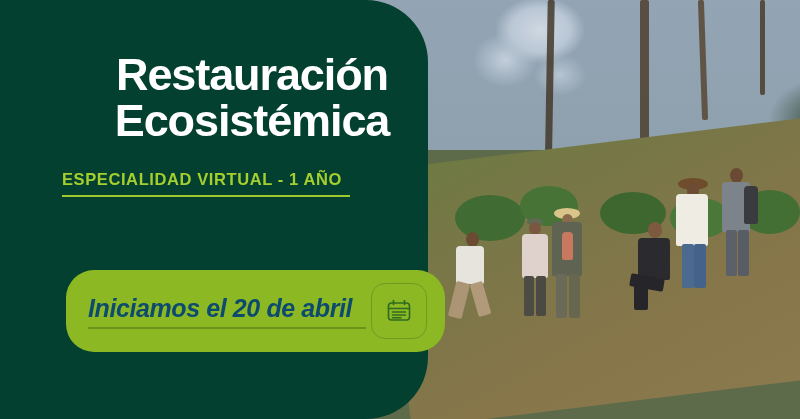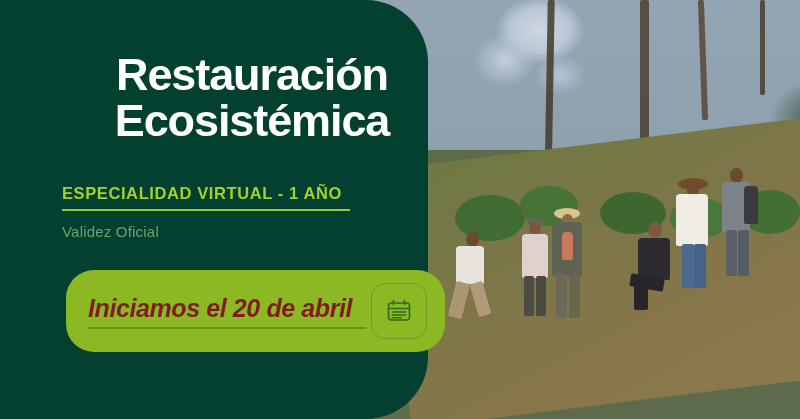--- a/index.html
+++ b/index.html
@@ -89,40 +89,40 @@
     background:#04402f;
     border-radius:0 62px 62px 0;
   }
 
   
   .content{position:absolute;left:62px;top:52px;width:380px;}
   .title{
     color:#ffffff;font-size:45px;font-weight:bold;line-height:1.03;
     letter-spacing:-1.1px;margin:0;white-space:pre-line;text-align:center;
   }
-  .sub-wrap{margin-top:39px;width:288px;}
+  .sub-wrap{margin-top:25px;width:288px;}
   .subtitle{
     color:#a4cf2e;font-size:16.5px;font-weight:bold;letter-spacing:.6px;
     margin:0;white-space:nowrap;
   }
   .rule{height:2px;background:#9dc92c;margin-top:6px;width:288px;}
   .validez{
     color:#71a06f;font-size:15px;margin-top:12px;letter-spacing:.2px;
   }
 
   
   .cta{
     position:absolute;left:66px;top:270px;width:379px;height:82px;
     background:#8cb824;border-radius:28px;
     display:flex;align-items:center;justify-content:space-between;
     padding:0 18px 0 22px;box-sizing:border-box;
   }
   .cta-text-wrap{display:flex;flex-direction:column;justify-content:center;}
   .cta-text{
-    color:#7f1d1d;font-size:25px;font-weight:bold;font-style:italic;
+    color:#0c4a6e;font-size:25px;font-weight:bold;font-style:italic;
     letter-spacing:-.4px;white-space:nowrap;
   }
   .cta-underline{height:2px;background:#5f8a18;margin-top:4px;width:278px;opacity:.75;}
   .cal-box{
     width:54px;height:54px;border:1.5px solid #6f9a22;border-radius:14px;
     display:flex;align-items:center;justify-content:center;flex:0 0 auto;
   }
   .cal-svg{display:block;}
 </style>
 </head>
@@ -195,21 +195,20 @@
   </div>
 
   <div class="panel"></div>
 
   <div class="content">
     <h1 class="title">Restauración
 Ecosistémica</h1>
     <div class="sub-wrap">
       <p class="subtitle">ESPECIALIDAD VIRTUAL - 1 AÑO</p>
       <div class="rule"></div>
-      <p class="validez">Validez Oficial</p>
     </div>
   </div>
 
   <div class="cta">
     <div class="cta-text-wrap">
       <div class="cta-text">Iniciamos el 20 de abril</div>
       <div class="cta-underline"></div>
     </div>
     <div class="cal-box">
       <svg class="cal-svg" width="28" height="28" viewBox="0 0 28 28" fill="none" stroke="#2f6b1f" stroke-width="1.6" stroke-linecap="round">

